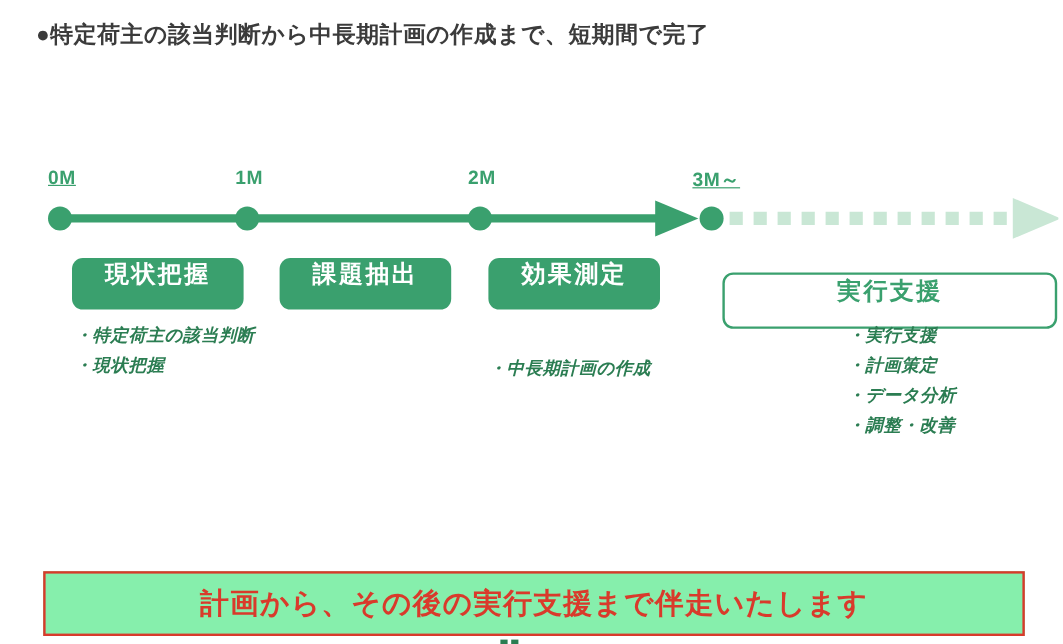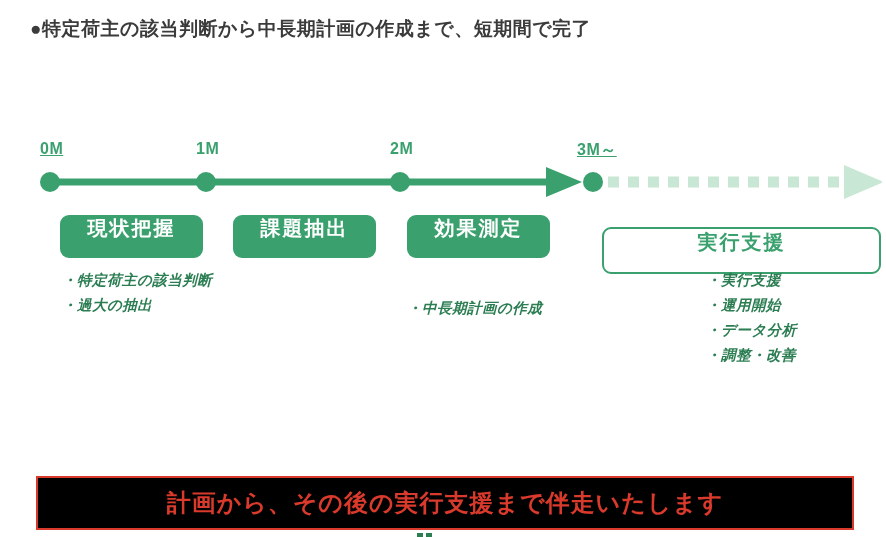--- a/index.html
+++ b/index.html
@@ -50,21 +50,21 @@
     font-size:14.5px;font-weight:bold;color:var(--green-dark);
     line-height:25px;letter-spacing:.5px;font-style:italic;
   }
   .bl-0{left:62px;}
   .bl-1{left:253px;}
   .bl-2{left:407px;margin-top:28px;}
   .bl-3{left:680px;margin-left:26px;}
   .banner{
     position:absolute;left:36px;top:476px;
     width:818px;height:54px;
-    background:#000000;border:2px solid var(--red);
+    background:#86efac;border:2px solid var(--red);
     display:flex;align-items:center;justify-content:center;
   }
   .banner-text{
     color:var(--red);font-size:24px;font-weight:bold;letter-spacing:1px;
   }
   .clipped-artifact{
     position:absolute;left:417px;top:533px;width:6px;height:4px;
     background:var(--green-dark);
     box-shadow:9px 0 0 0 var(--green-dark);
   }
@@ -100,28 +100,28 @@
   </div>
   <div class="stage-box stage-filled box-2">
     <span>効果測定</span>
   </div>
   <div class="stage-box stage-outlined box-3">
     <span>実行支援</span>
   </div>
 
   <div class="bullets bl-0">
     <div>・特定荷主の該当判断</div>
-    <div>・過大の抽出</div>
+    <div>・現状把握</div>
   </div>
   <div class="bullets bl-2">
     <div>・中長期計画の作成</div>
   </div>
   <div class="bullets bl-3">
     <div>・実行支援</div>
-    <div>・運用開始</div>
+    <div>・計画策定</div>
     <div>・データ分析</div>
     <div>・調整・改善</div>
   </div>
 
   <div class="banner">
     <span class="banner-text">計画から、その後の実行支援まで伴走いたします</span>
   </div>
 
   <div class="clipped-artifact"></div>
 

